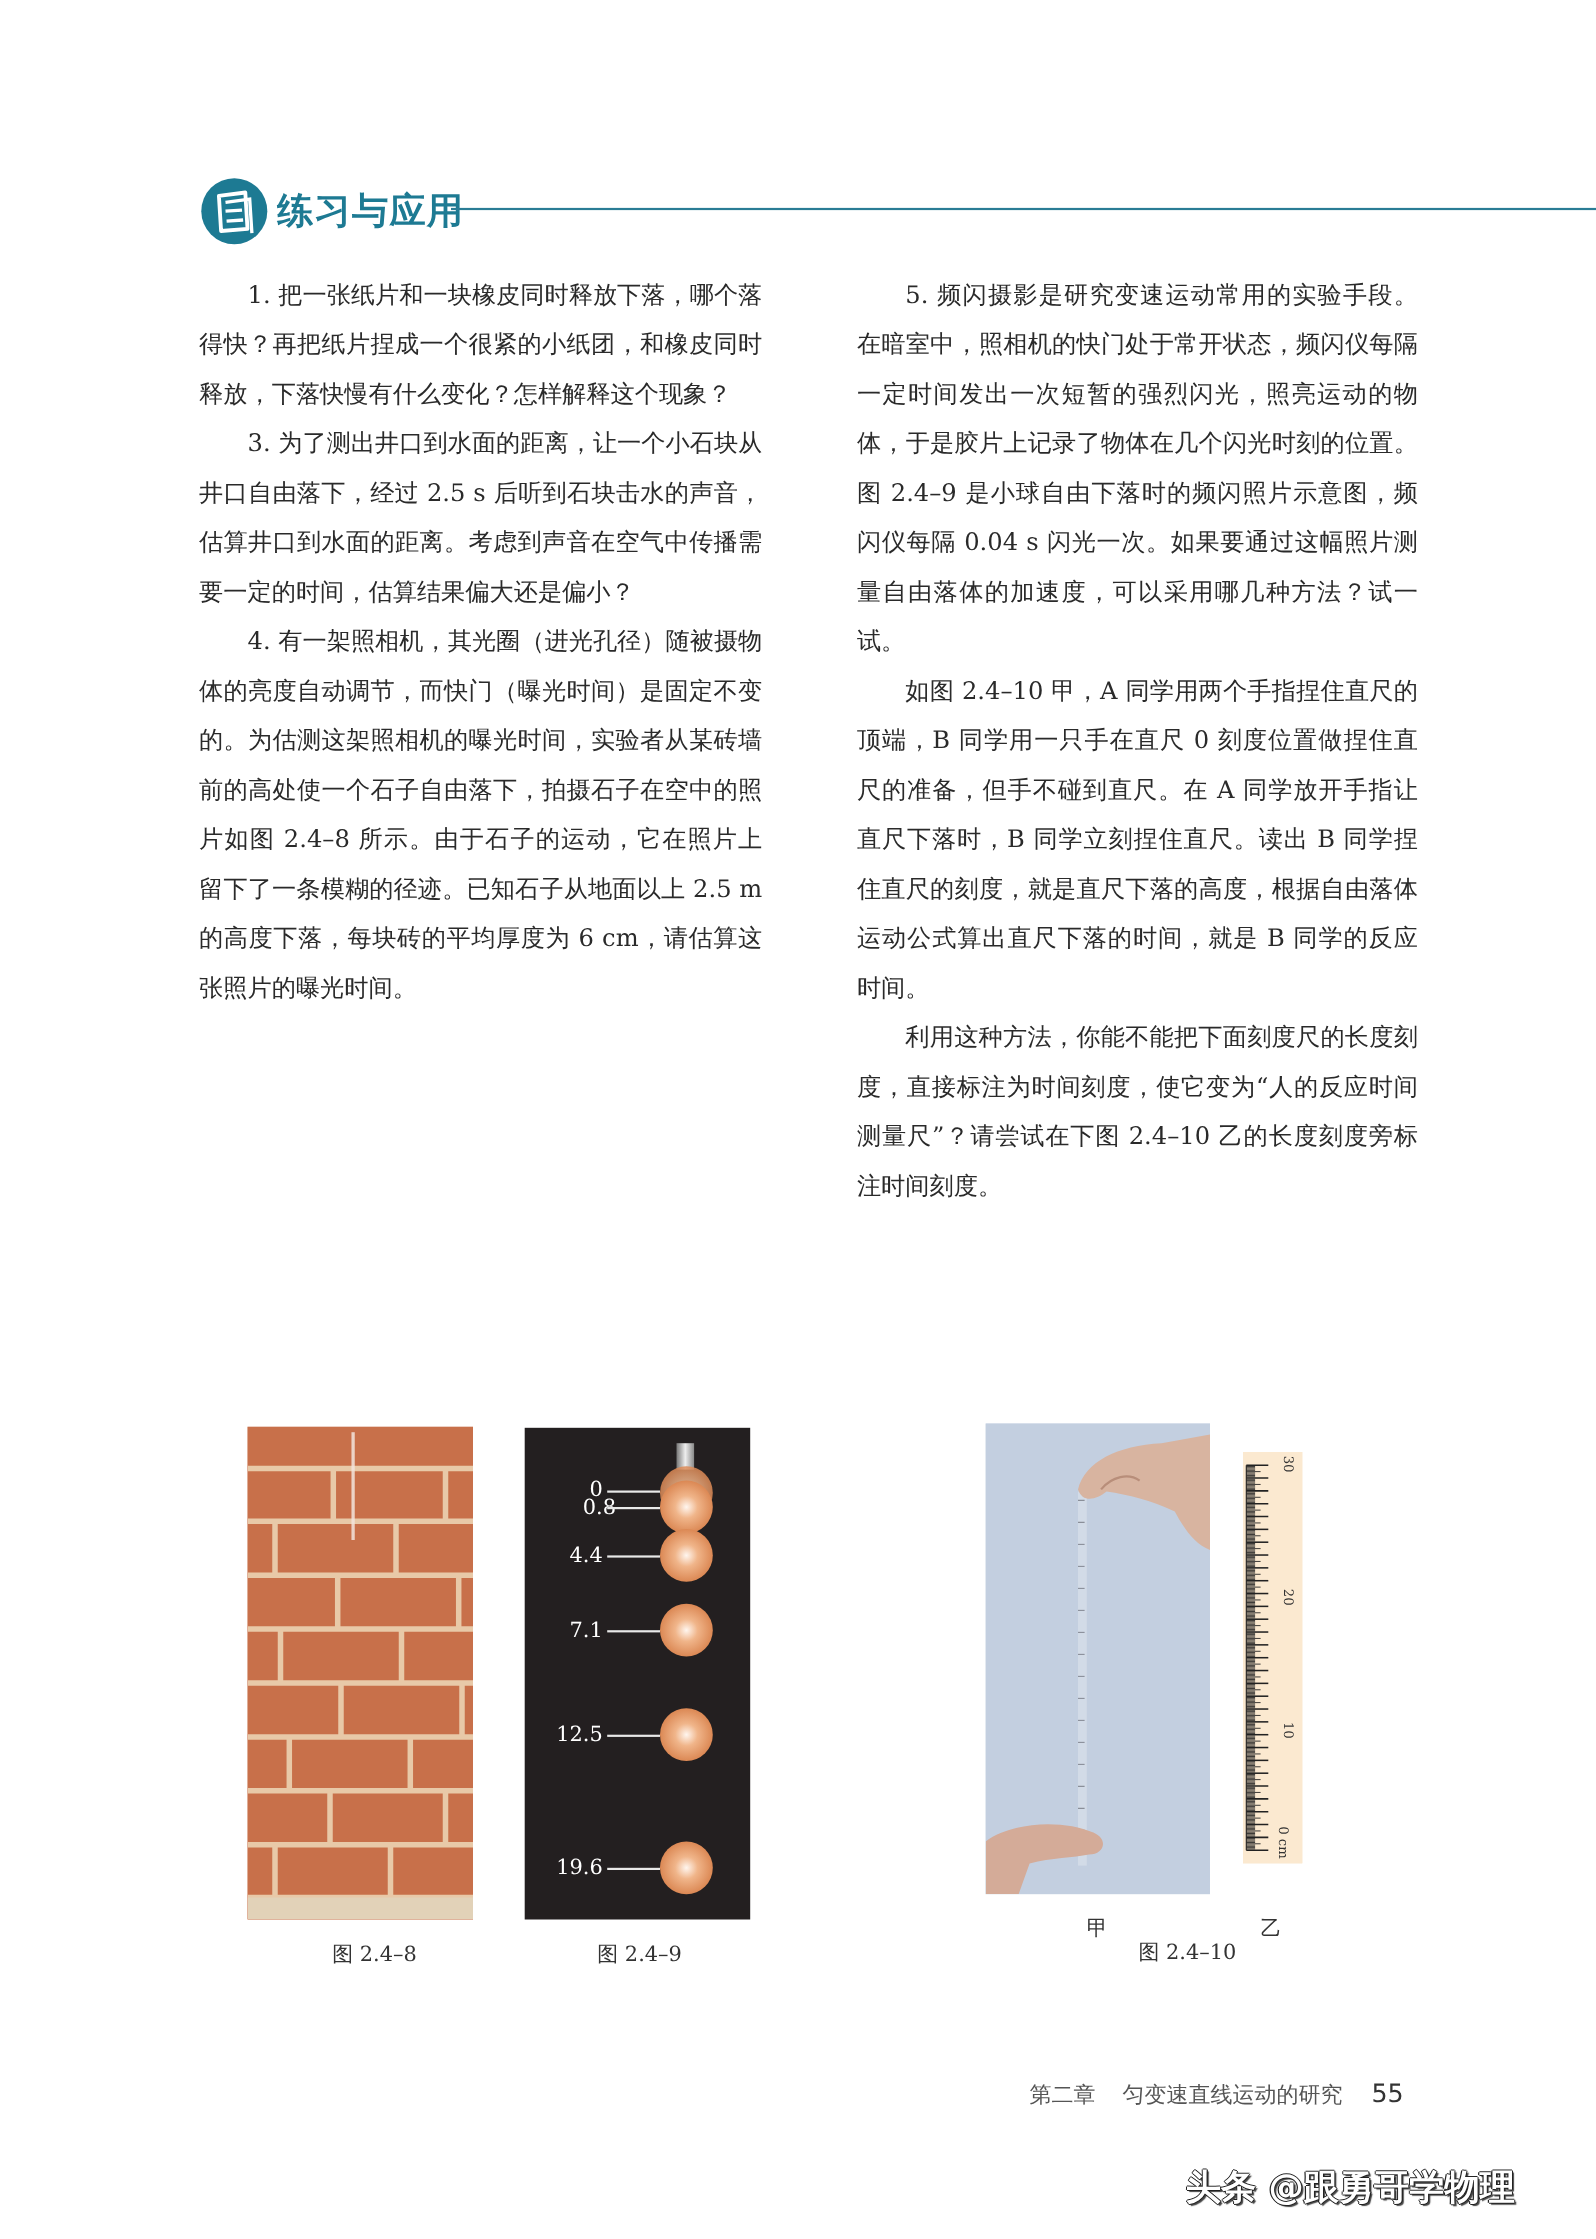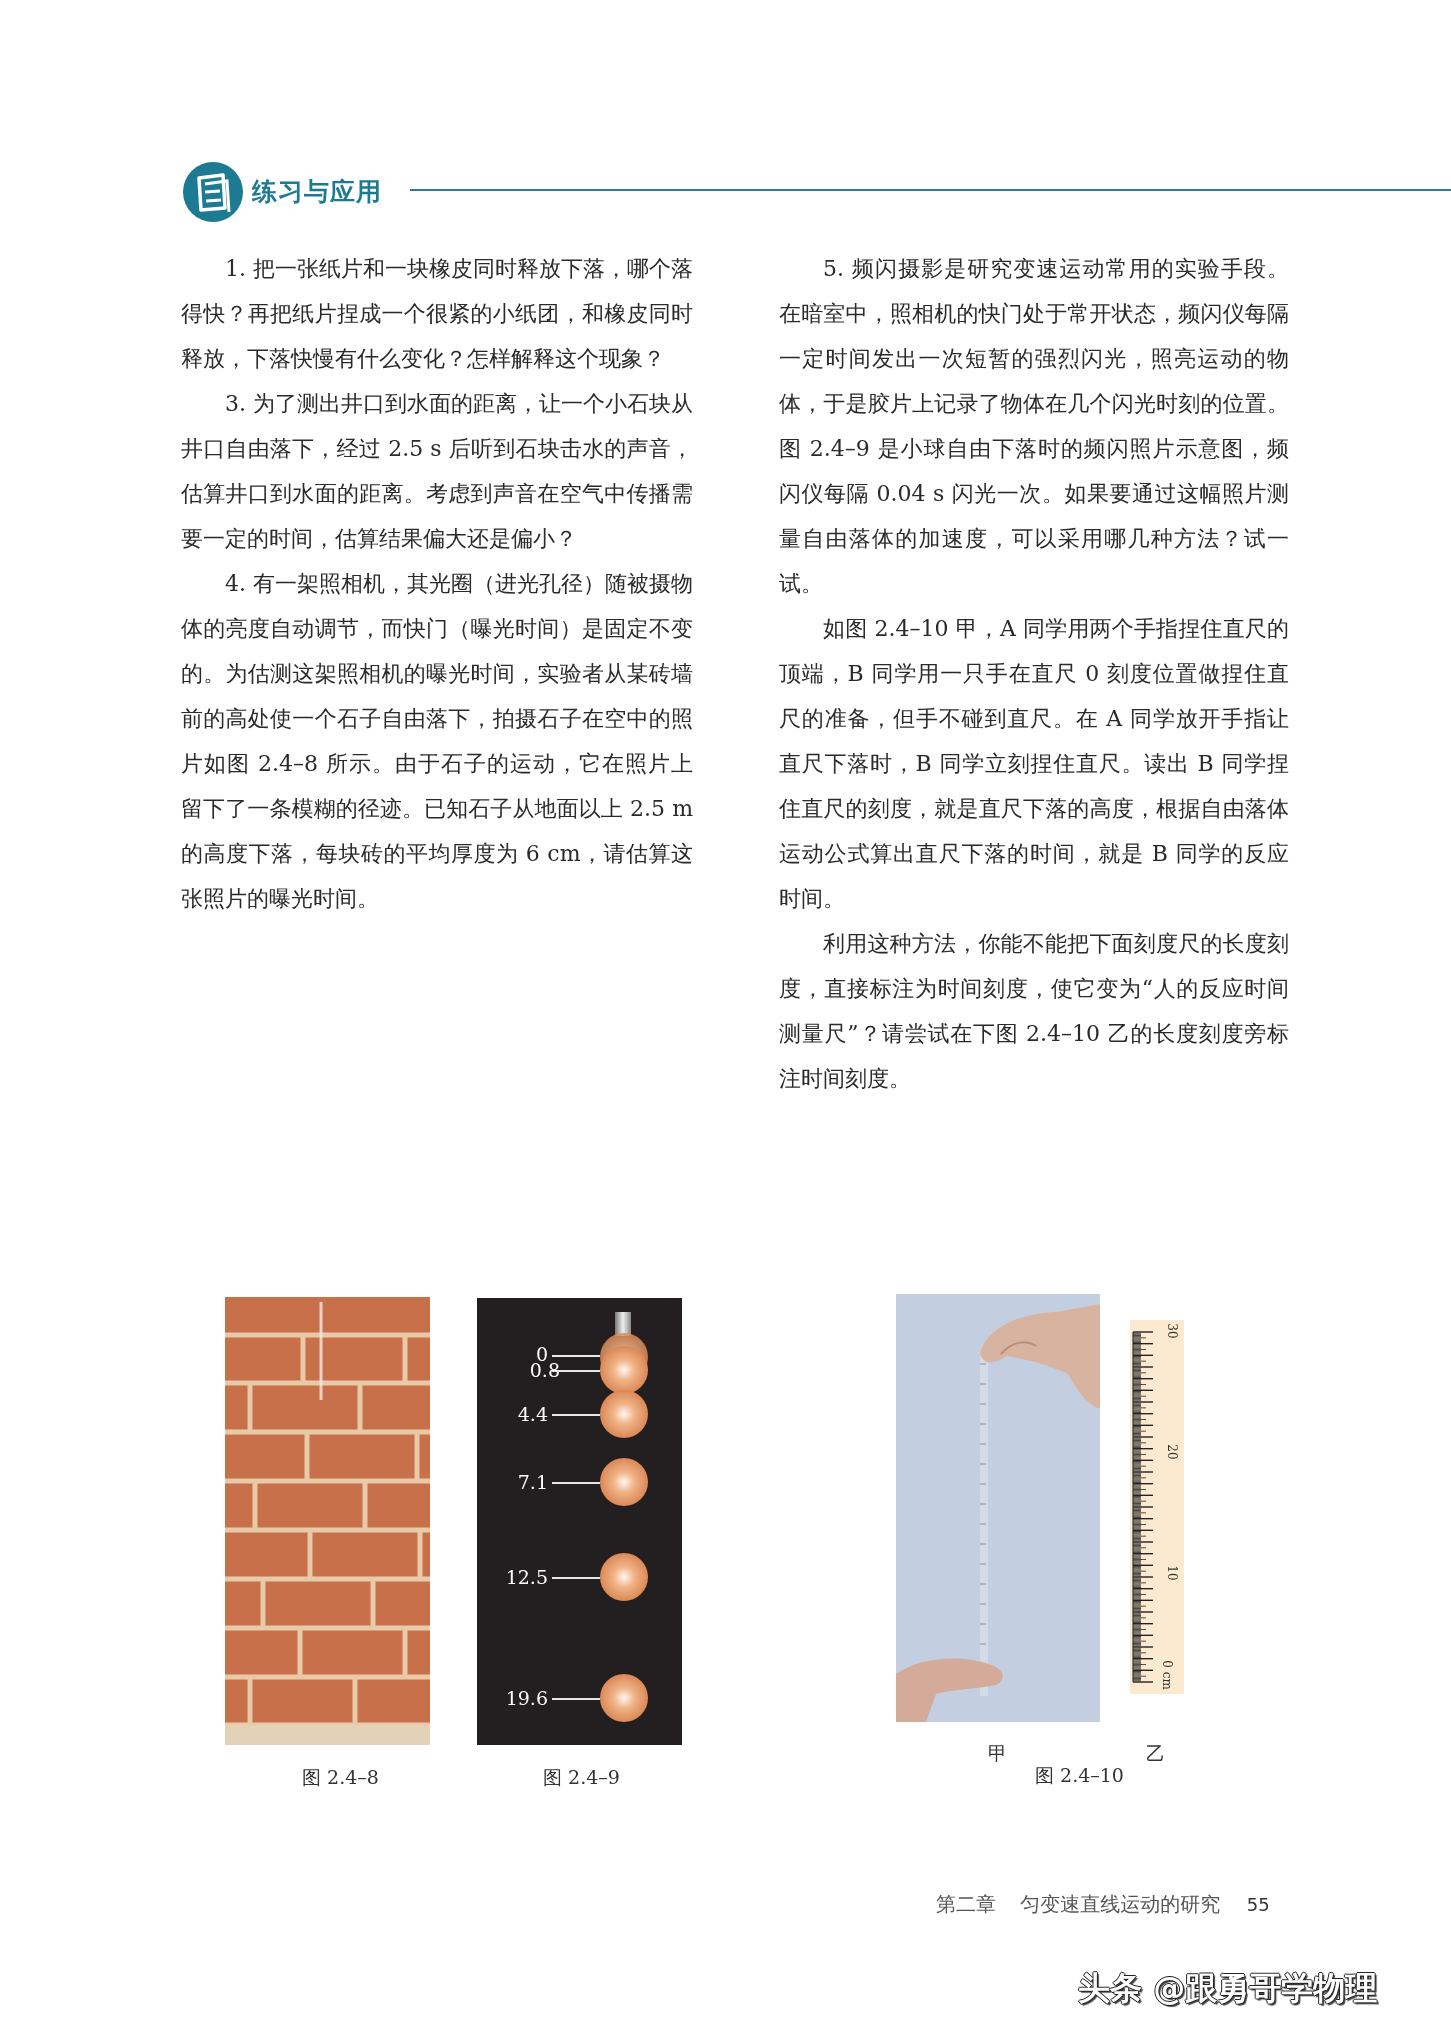--- a/index.html
+++ b/index.html
@@ -3,39 +3,39 @@
 <meta charset="utf-8">
 <style>
   html, body { margin:0; padding:0; }
   body { width:1451px; height:2035px; background:#ffffff; position:relative; overflow:hidden;
          font-family:"DejaVu Serif","Liberation Serif",serif; color:#2a2a2a; }
   .abs { position:absolute; }
   
   #hdr-icon { left:183px; top:162px; width:60px; height:60px; border-radius:50%; background:#1d7a93; }
   #hdr-icon svg { position:absolute; left:0; top:0; }
   #hdr-title { left:252px; top:172px; font-family:"DejaVu Sans","Liberation Sans",sans-serif; font-weight:bold;
-               font-size:25px; color:#1d7a93; letter-spacing:1px; line-height:40px;text-align:center; }
+               font-size:33px; color:#1d7a93; letter-spacing:1px; line-height:40px;text-align:center; }
   #hdr-rule { left:410px; top:189px; width:1041px; height:2px; background:#2a7c95; }
   
   .col { top:246px; width:512px; font-size:22px; line-height:45px; text-align:justify; }
   #col-left { left:181px; }
   #col-right { left:779px; width:510px; }
   .col p { margin:0; text-indent:2em; text-align:justify; text-align-last:left; }
   
   #fig8 { left:225px; top:1297px; width:205px; height:448px; background:#c8704a; overflow:hidden; }
   #fig9 { left:477px; top:1298px; width:205px; height:447px; background:#231f20; }
   #fig10a { left:896px; top:1294px; width:204px; height:428px; background:#c3cfe0; overflow:hidden; }
   #fig10b { left:1130px; top:1320px; width:54px; height:374px; background:#fbe9d0; }
   .cap { font-size:19px; color:#333; line-height:24px; white-space:nowrap; }
   .ball-label { position:absolute; color:#ffffff; font-size:19px; line-height:20px; text-align:right; width:60px; }
   .ball-line { position:absolute; height:1.5px; background:#e8e8e8; }
   .ball { position:absolute; width:48px; height:48px; border-radius:50%;
           background:radial-gradient(circle at 50% 50%, #fff6ef 0%, #f0b58a 30%, #d9834e 75%, #c46e3b 100%); }
   #footer { left:936px; top:1890px; font-family:"DejaVu Sans","Liberation Sans",sans-serif; font-size:20px; color:#555; line-height:28px; white-space:nowrap; }
-  #footer .pg { font-size:18px; color:#333; margin-left:20px; }
+  #footer .pg { font-size:23px; color:#333; margin-left:20px; }
   #watermark { left:1078px; top:1968px; font-family:"DejaVu Sans","Liberation Sans",sans-serif; font-size:32px; font-weight:bold;
                color:#ffffff; line-height:40px; white-space:nowrap;
                text-shadow: -1px 0 #222, 1px 0 #222, 0 -1px #222, 0 1px #222, 2px 2px 1px #444; }
   .ruler-num { position:absolute; font-size:12px; color:#333; transform:rotate(90deg); transform-origin:center; white-space:nowrap; }
 </style>
 </head>
 <body>
 
 <div id="hdr-icon" class="abs">
   <svg width="60" height="60" viewBox="0 0 60 60">

